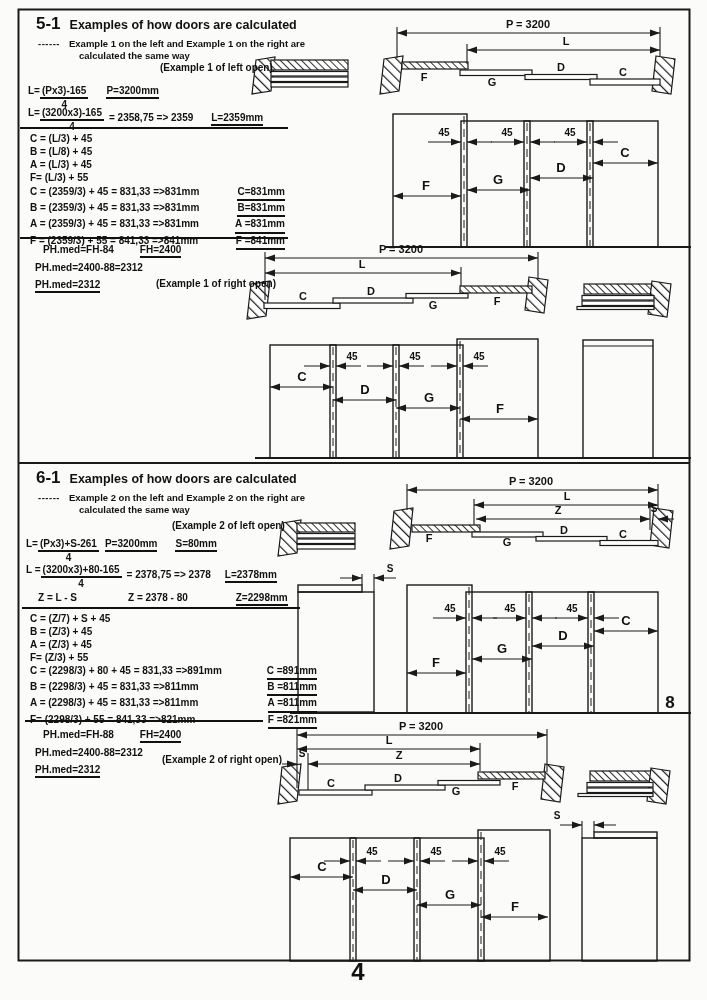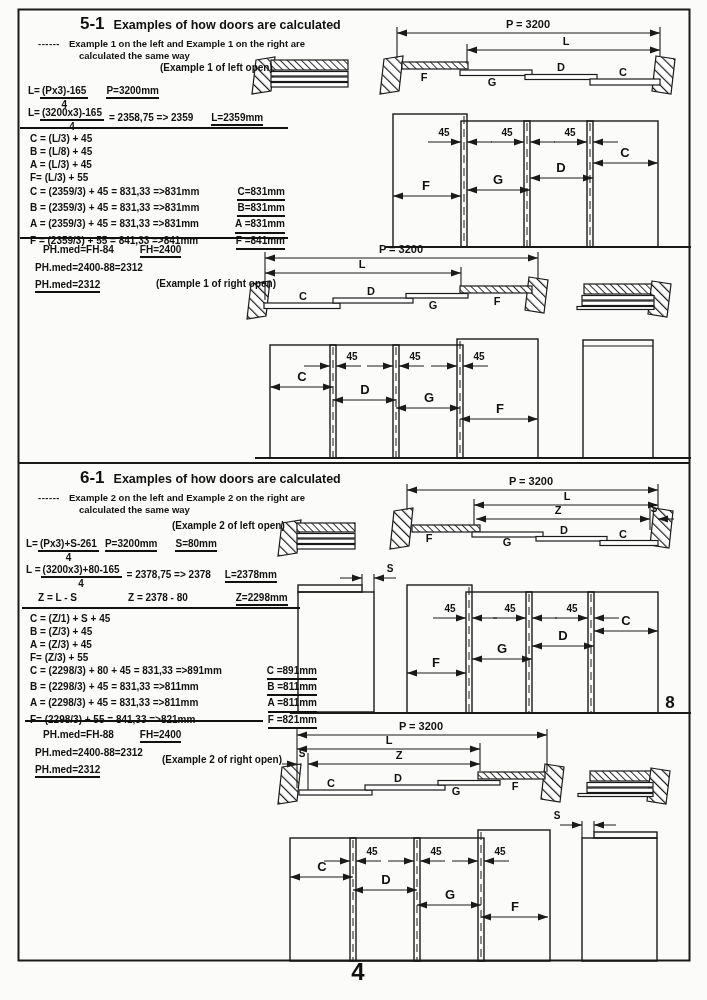--- a/index.html
+++ b/index.html
@@ -14,21 +14,21 @@
   .dsh{stroke:#1a1a1a;stroke-width:1;fill:none;stroke-dasharray:8 5;}
   .pnl{fill:none;stroke:#1a1a1a;stroke-width:1.4;}
   .bar{fill:#fff;stroke:#1a1a1a;stroke-width:1.2;}
   .hatb{fill:url(#hd);stroke:#1a1a1a;stroke-width:1.2;}
   .wall{fill:url(#hw);stroke:#1a1a1a;stroke-width:1.2;}
   text{fill:#111;text-anchor:middle;font-family:"Liberation Sans",sans-serif;font-weight:bold;}
   .t10{font-size:10px;} .t11{font-size:11px;} .t13{font-size:13px;} .t16{font-size:17px;}
   
   .hnum{font-size:17px;font-weight:bold;}
   .htitle{font-size:12.5px;font-weight:bold;margin-left:9px;}
-  .hd{display:flex;align-items:baseline;margin-left:44px;}
+  .hd{display:flex;align-items:baseline;}
   .note{font-size:9.5px;font-weight:bold;line-height:11.5px;display:flex;}
   .dashes{margin-right:9px;letter-spacing:0.5px;}
   .ml10{margin-left:10px;}
   .cap{font-size:10px;font-weight:bold;white-space:nowrap;}
   .frow{display:flex;align-items:flex-start;font-size:10px;font-weight:bold;white-space:nowrap;}
   .frac{display:inline-flex;flex-direction:column;align-items:center;}
   .num{border-bottom:2px solid #111;padding:0 2px 1px 2px;}
   .den{line-height:11px;}
   .u{border-bottom:2px solid #111;padding-bottom:1px;display:inline-block;}
   .mid{position:relative;top:5px;margin-left:5px;}
@@ -418,21 +418,21 @@
 </div>
 <div class="abs zrow" style="left:38px;top:592px;">
   <span>Z = L - S</span>
   <span style="margin-left:51px;">Z = 2378 - 80</span>
   <span class="u" style="margin-left:48px;">Z=2298mm</span>
 </div>
 
 <div class="abs rule" style="left:22px;top:607px;width:278px;"></div>
 
 <div class="abs defs" style="left:30px;top:612px;">
-  <div>C = (Z/1) + S + 45</div>
+  <div>C = (Z/7) + S + 45</div>
   <div>B = (Z/3) + 45</div>
   <div>A = (Z/3) + 45</div>
   <div>F= (Z/3) + 55</div>
 </div>
 
 <div class="abs" style="left:30px;top:664px;width:287px;">
   <div class="crow">
         <span>C = (2298/3) + 80 + 45 = 831,33 =&gt;891mm</span>
         <span class="u">C =891mm</span>
       </div>

